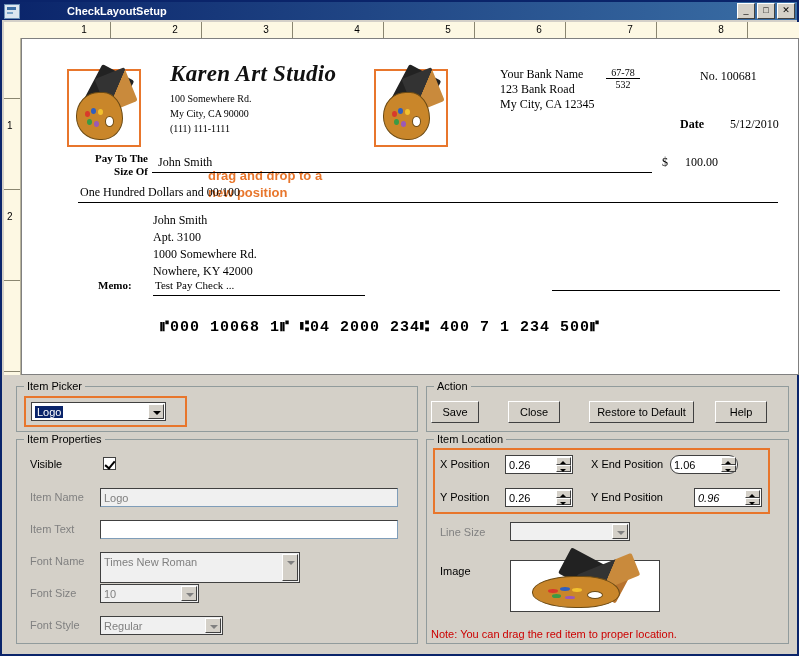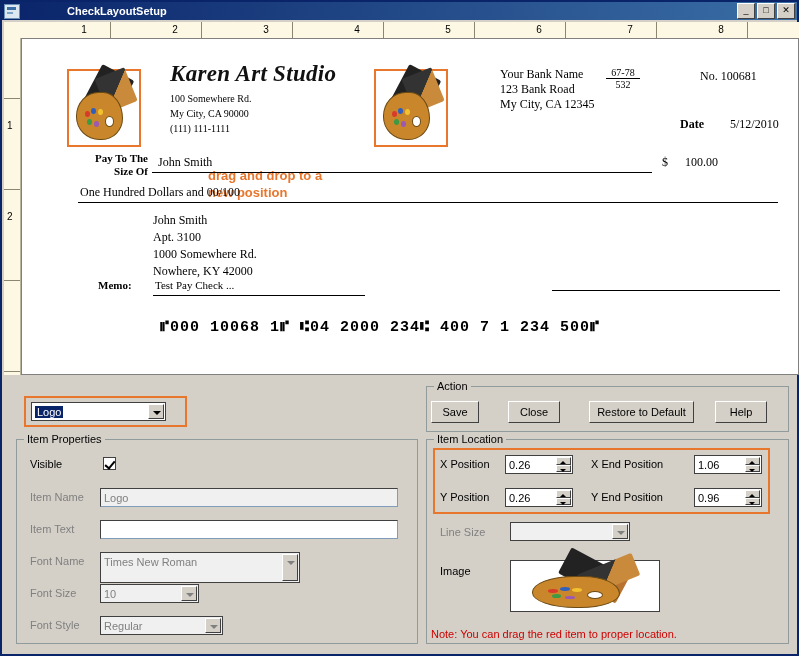--- a/index.html
+++ b/index.html
@@ -367,20 +367,23 @@
 
       <div class="memolbl">Memo:</div>
       <div class="memoval">Test Pay Check ...</div>
       <div class="memoline"></div>
       <div class="sigline"></div>
 
       <div class="micr">⑈000 10068 1⑈ ⑆04 2000 234⑆ 400 7 1 234 500⑈</div>
     </div>
   </div>
 
+  <div class="group" style="left:14px;top:384px;width:400px;height:44px;">
+    <div class="group-label">Item Picker</div>
+  </div>
   <div class="combo" style="left:29px;top:400px;width:135px;height:19px;">
     <span class="selhigh">Logo</span>
     <div class="arrowbtn"></div>
   </div>
   <div class="hl-box" style="left:22px;top:394px;width:163px;height:31px;"></div>
 
   <div class="group" style="left:14px;top:437px;width:400px;height:203px;">
     <div class="group-label">Item Properties</div>
   </div>
 
@@ -426,39 +429,39 @@
   <label class="fld" style="left:438px;top:456px;">X Position</label>
   <div class="spin" style="left:503px;top:453px;width:68px;height:19px;">
     <span>0.26</span>
     <div class="sbtns">
         <div></div>
         <div></div>
       </div>
   </div>
 
   <label class="fld" style="left:589px;top:456px;">X End Position</label>
-  <div class="spin" style="left:692px;top:453px;width:68px;height:19px;">
+  <div class="spin" style="left:668px;top:453px;width:68px;height:19px;border-radius:9px;">
     <span>1.06</span>
     <div class="sbtns">
         <div></div>
         <div></div>
       </div>
   </div>
 
   <label class="fld" style="left:438px;top:489px;">Y Position</label>
   <div class="spin" style="left:503px;top:486px;width:68px;height:19px;">
     <span>0.26</span>
     <div class="sbtns">
         <div></div>
         <div></div>
       </div>
   </div>
 
   <label class="fld" style="left:589px;top:489px;">Y End Position</label>
-  <div class="spin" style="left:692px;top:486px;width:68px;height:19px;">
+  <div class="spin" style="left:692px;top:486px;width:68px;height:19px;font-style:italic;">
     <span>0.96</span>
     <div class="sbtns">
         <div></div>
         <div></div>
       </div>
   </div>
 
   <div class="hl-box" style="left:431px;top:446px;width:337px;height:66px;"></div>
 
   <label class="fld dis" style="left:438px;top:524px;">Line Size</label>

